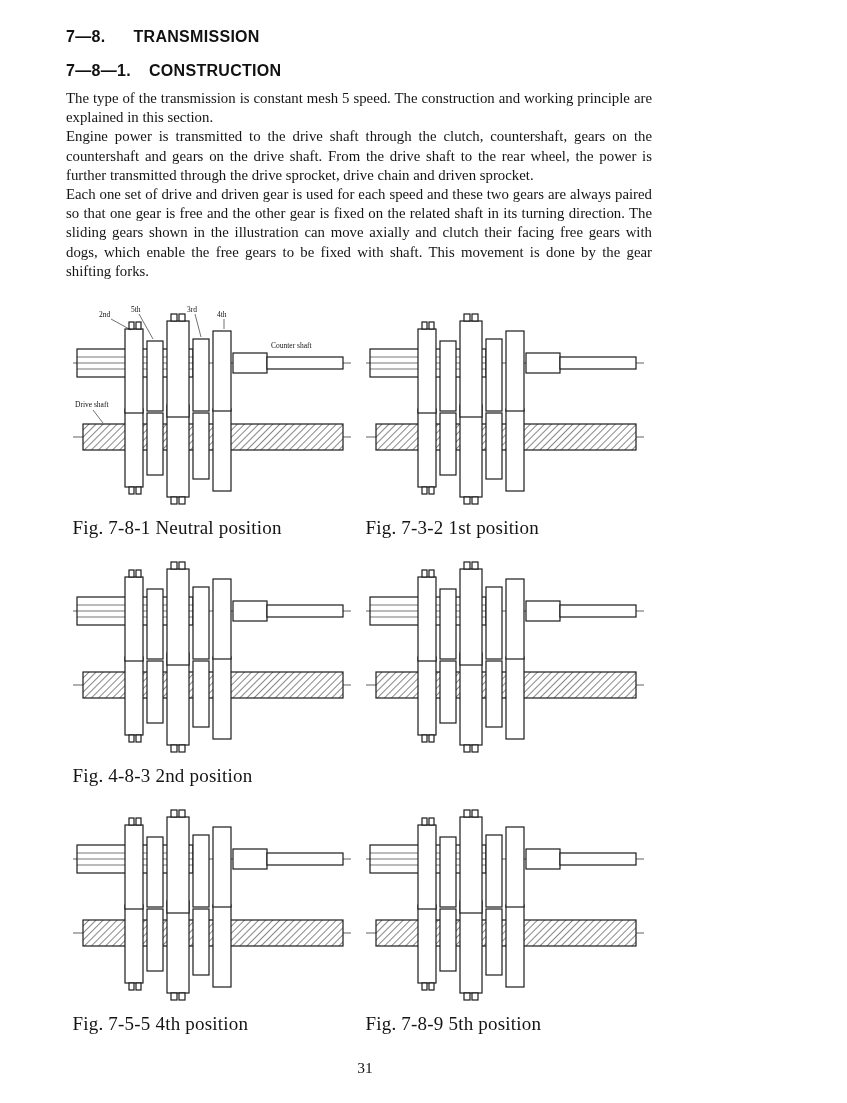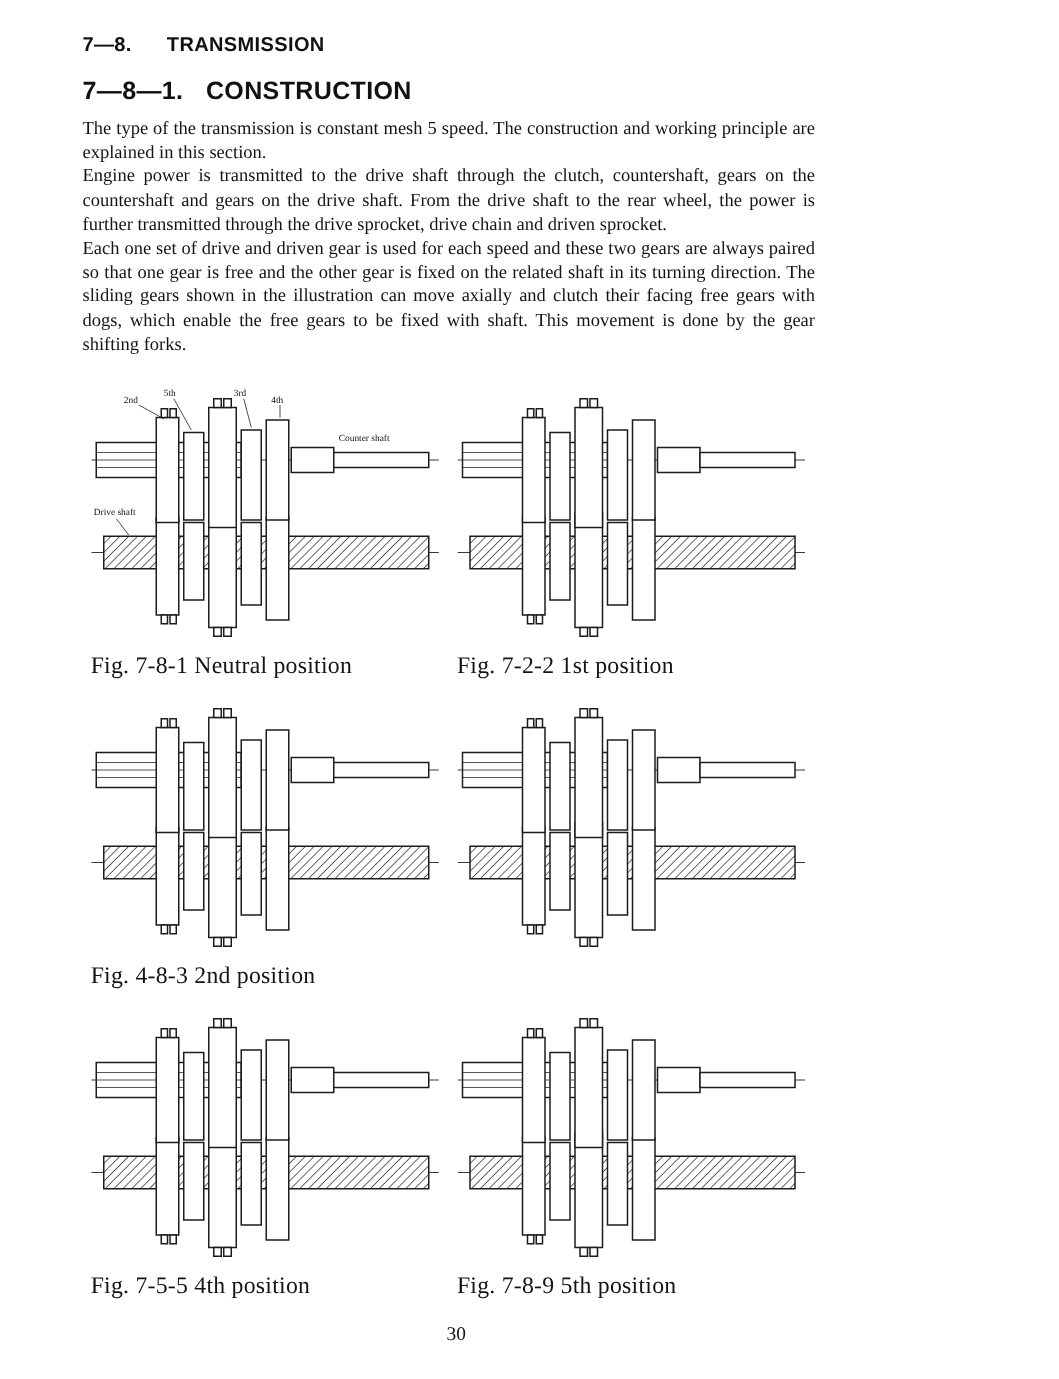--- a/index.html
+++ b/index.html
@@ -17,21 +17,21 @@
     background: #fff;
   }
   h1.sec, h2.sub {
     font-family: "Liberation Sans", sans-serif;
     font-weight: bold;
     color: #111;
     letter-spacing: 0.3px;
   }
   h1.sec { font-size: 16px; margin-bottom: 16px; }
   h1.sec .num { margin-right: 28px; }
-  h2.sub { font-size: 20px; margin-bottom: 9px; }
+  h2.sub { font-size: 16px; margin-bottom: 9px; }
   h2.sub .num { margin-right: 18px; }
   p.bodytext {
     font-size: 14.8px;
     line-height: 19.2px;
     text-align: justify;
   }
   .figure-grid {
     margin-top: 24px;
     display: grid;
     grid-template-columns: 1fr 1fr;
@@ -139,21 +139,21 @@
           <line x1="20" y1="105" x2="30" y2="118"></line>
         </g>
       </svg>
       <figcaption>Fig. 7-8-1  Neutral position</figcaption>
     </figure>
 
     <figure>
       <svg class="diagram" width="280" height="210" viewBox="0 0 280 210" role="img">
         <use href="#gearset"></use>
       </svg>
-      <figcaption>Fig. 7-2-2  1st position</figcaption>
+      <figcaption>Fig. 7-3-2  1st position</figcaption>
     </figure>
 
     <figure>
       <svg class="diagram" width="280" height="210" viewBox="0 0 280 210" role="img">
         <use href="#gearset"></use>
       </svg>
       <figcaption>Fig. 4-8-3  2nd position</figcaption>
     </figure>
 
     <figure>
@@ -171,15 +171,15 @@
 
     <figure>
       <svg class="diagram" width="280" height="210" viewBox="0 0 280 210" role="img">
         <use href="#gearset"></use>
       </svg>
       <figcaption>Fig. 7-8-9  5th position</figcaption>
     </figure>
 
   </div>
 
-  <div class="pageno">30</div>
+  <div class="pageno">31</div>
 
 </div>
 
 </body></html>

